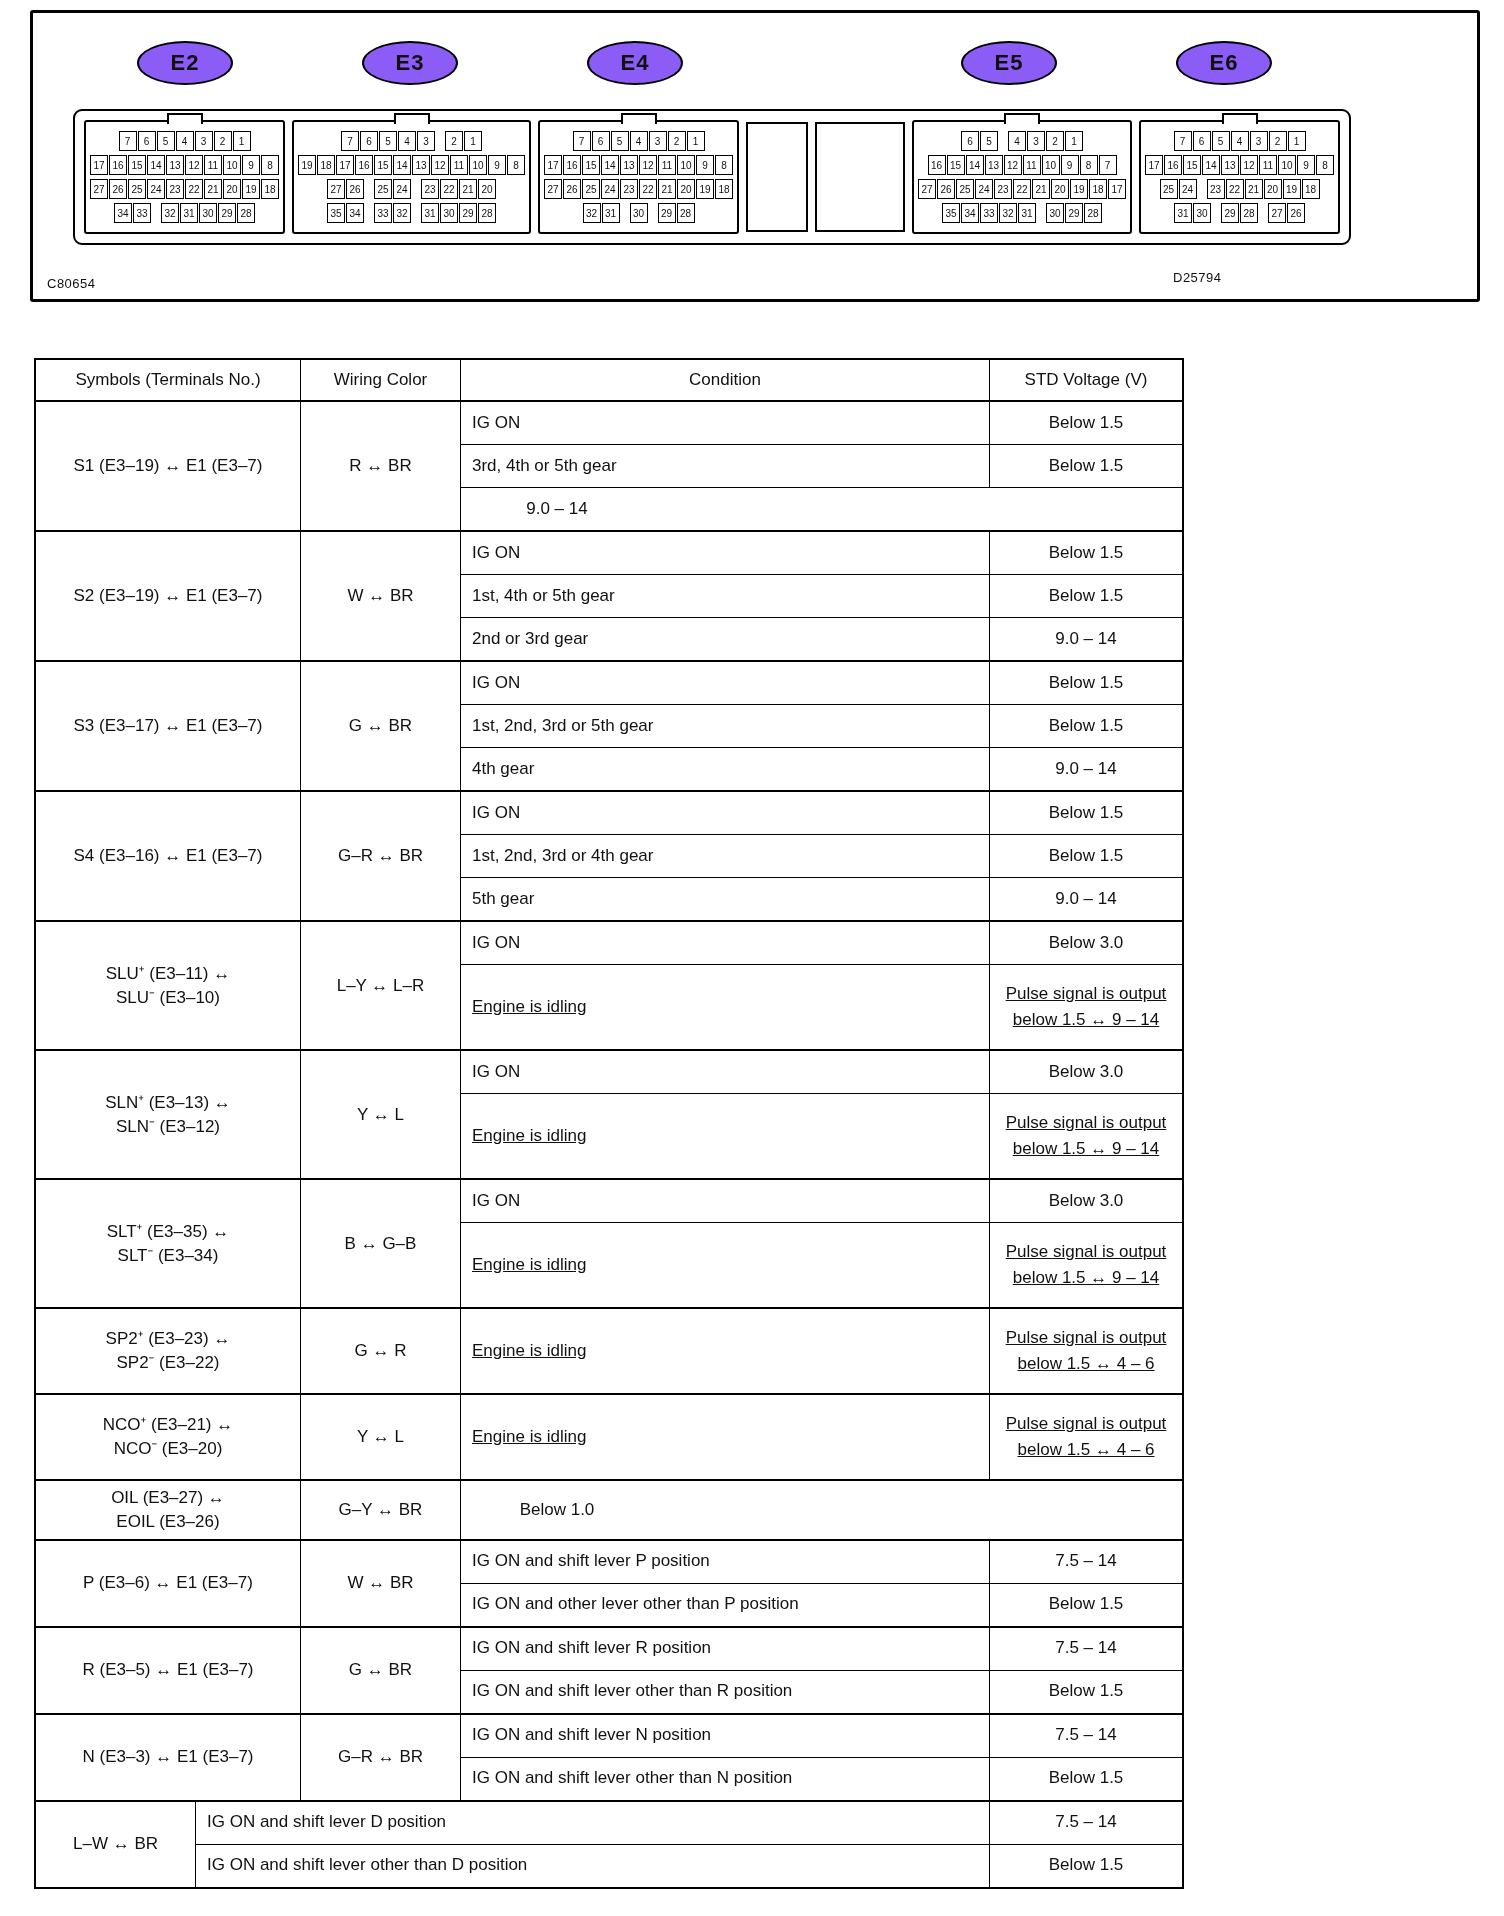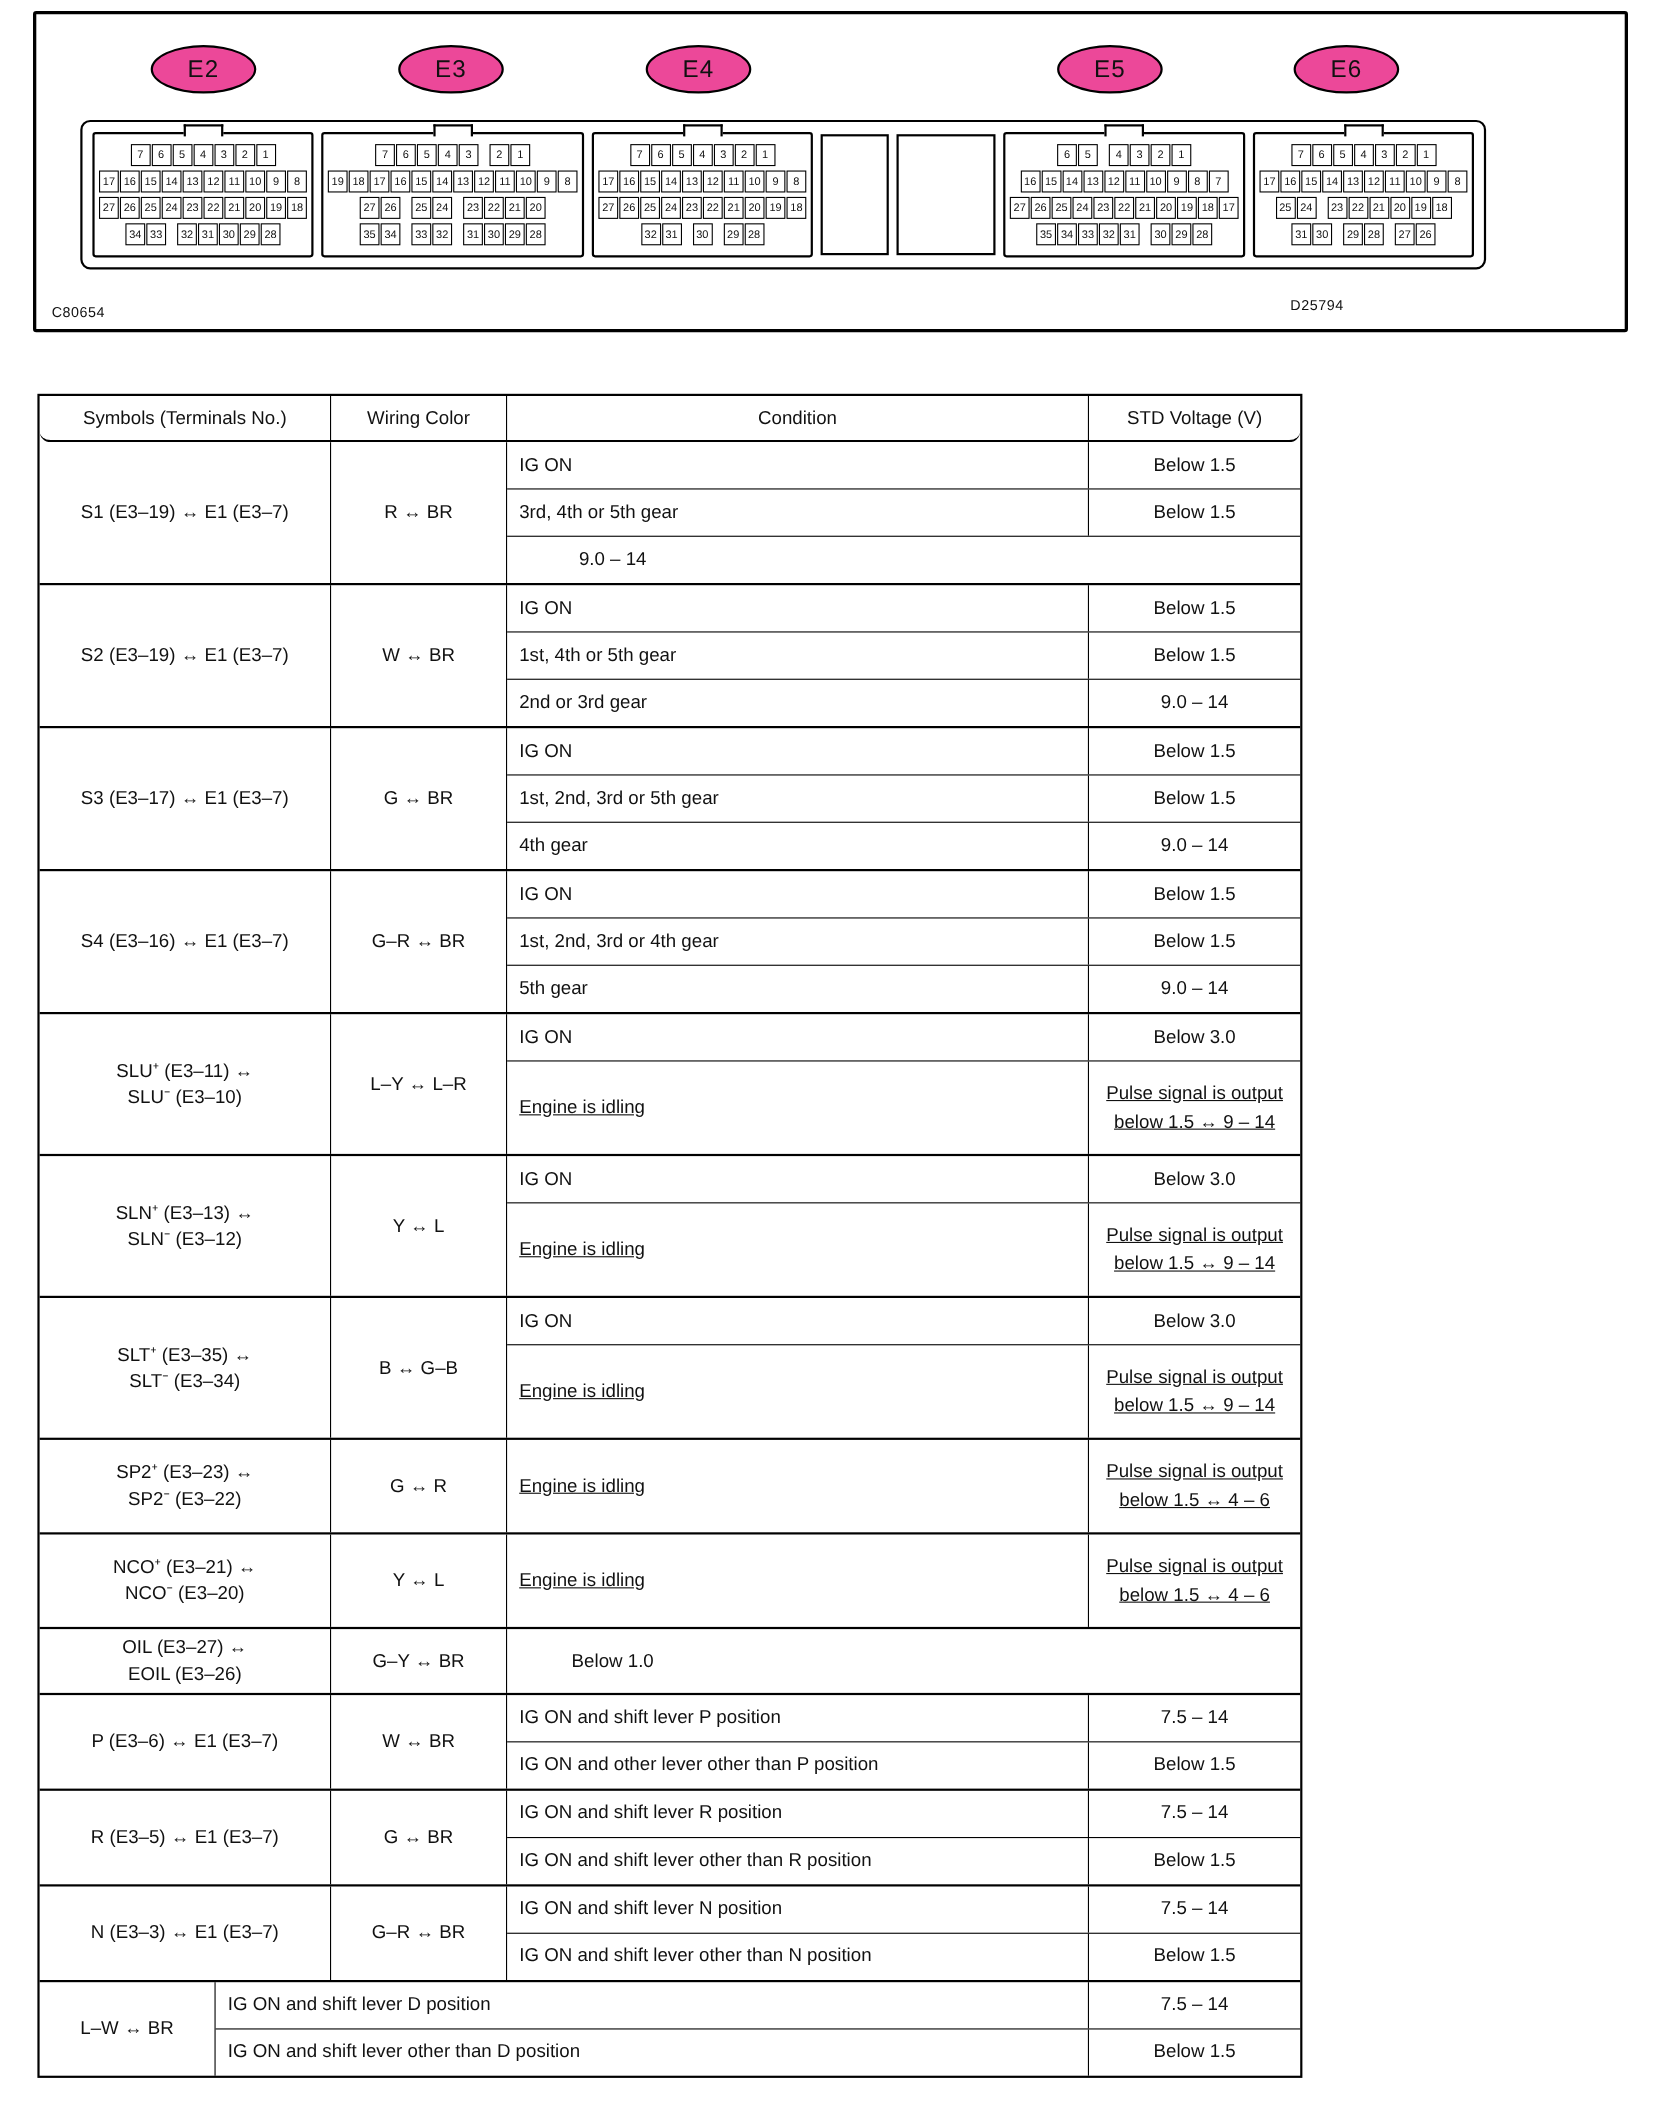--- a/index.html
+++ b/index.html
@@ -2,35 +2,35 @@
 <html><head>
 <meta charset="utf-8">
 <title>ECM Terminal Voltage Table</title>
 <style>
   html,body{margin:0;padding:0;background:#fff;}
   body{width:1504px;font-family:"Liberation Sans",sans-serif;color:#111;-webkit-font-smoothing:antialiased;}
   .page{position:relative;width:1504px;min-height:1916px;background:#fff;}
 
   
   .diagram{position:relative;margin:10px 26px 0 30px;width:1444px;height:286px;border:3px solid #000;border-radius:3px;background:#fff;}
-  .celli{position:absolute;top:28px;width:92px;height:40px;border:2px solid #000;border-radius:50%;display:flex;align-items:center;justify-content:center;font-size:22px;letter-spacing:1px;background:#ec4899;}
+  .celli{position:absolute;top:28px;width:92px;height:40px;border:2px solid #000;border-radius:50%;display:flex;align-items:center;justify-content:center;font-size:22px;letter-spacing:1px;background:#8b5cf6;font-weight:bold;}
   .assembly{position:absolute;left:40px;top:96px;display:flex;align-items:stretch;gap:7px;padding:9px;border:2px solid #000;border-radius:9px;background:#fff;}
   .connector{position:relative;border:2px solid #000;border-radius:3px;background:#fff;padding:9px 4px;display:flex;flex-direction:column;justify-content:space-between;gap:4px;}
   .ctab{position:absolute;top:-9px;left:50%;transform:translateX(-50%);width:32px;height:9px;border:2px solid #000;border-bottom:none;background:#fff;}
   .pin-row{display:flex;justify-content:center;column-gap:10px;}
   .pin-seg{display:flex;gap:1px;}
   .pin{width:16px;height:18px;border:1px solid #000;display:flex;align-items:center;justify-content:center;font-size:10px;background:#fff;}
   .blank-slot{border:2px solid #000;background:#fff;align-self:stretch;margin:2px 0;}
   .code{position:absolute;font-size:13px;letter-spacing:.5px;}
   .code-left{left:14px;bottom:8px;margin-top:48px;}
   .code-right{left:1140px;bottom:14px;}
 
   
   .vtable{margin:56px 0 24px 34px;width:1146px;border:2px solid #000;background:#fff;}
-  .thead{display:flex;border-bottom:2px solid #000;border-radius:10px;}
+  .thead{display:flex;border-bottom:2px solid #000;}
   .thead .cell{min-height:40px;display:flex;align-items:center;justify-content:center;font-size:17px;}
   .hsym{width:265px;border-right:1px solid #000;}
   .hwir{width:160px;border-right:1px solid #000;}
   .hcond{flex:1;border-right:1px solid #000;}
   .hvolt{width:192px;}
 
   .tgroup{display:flex;align-items:stretch;}
   .tgroup + .tgroup{border-top:2px solid #000;}
   .cell{box-sizing:border-box;font-size:17px;}
   .sym{width:265px;border-right:1px solid #000;display:flex;align-items:center;justify-content:center;text-align:center;white-space:pre-line;line-height:1.4;padding:5px 6px;}

